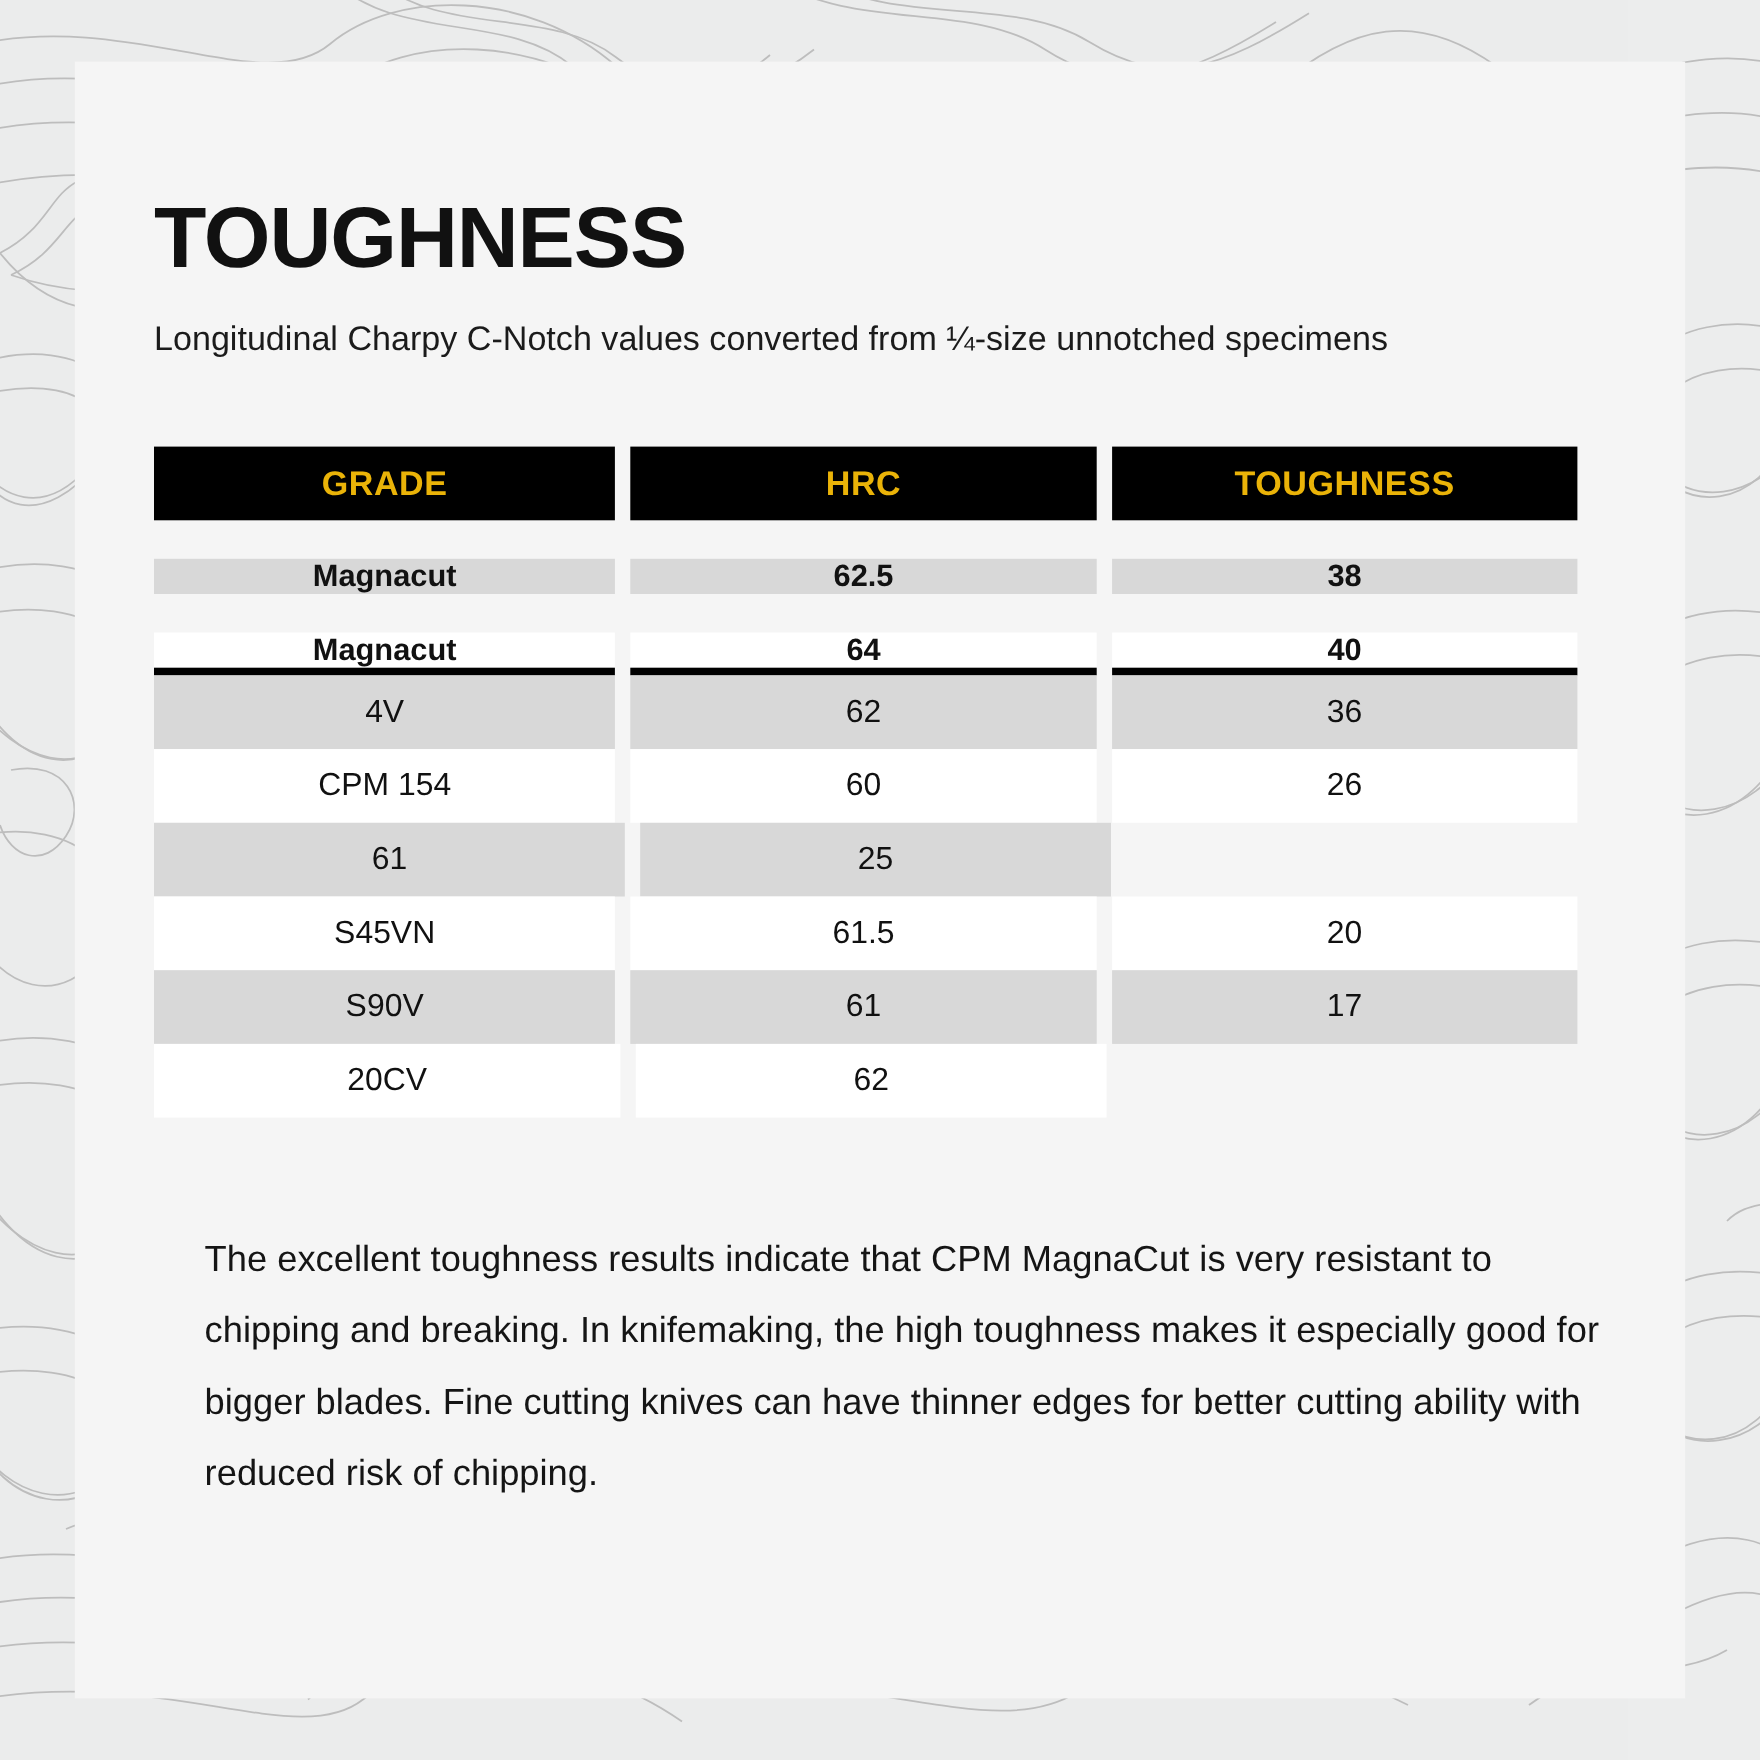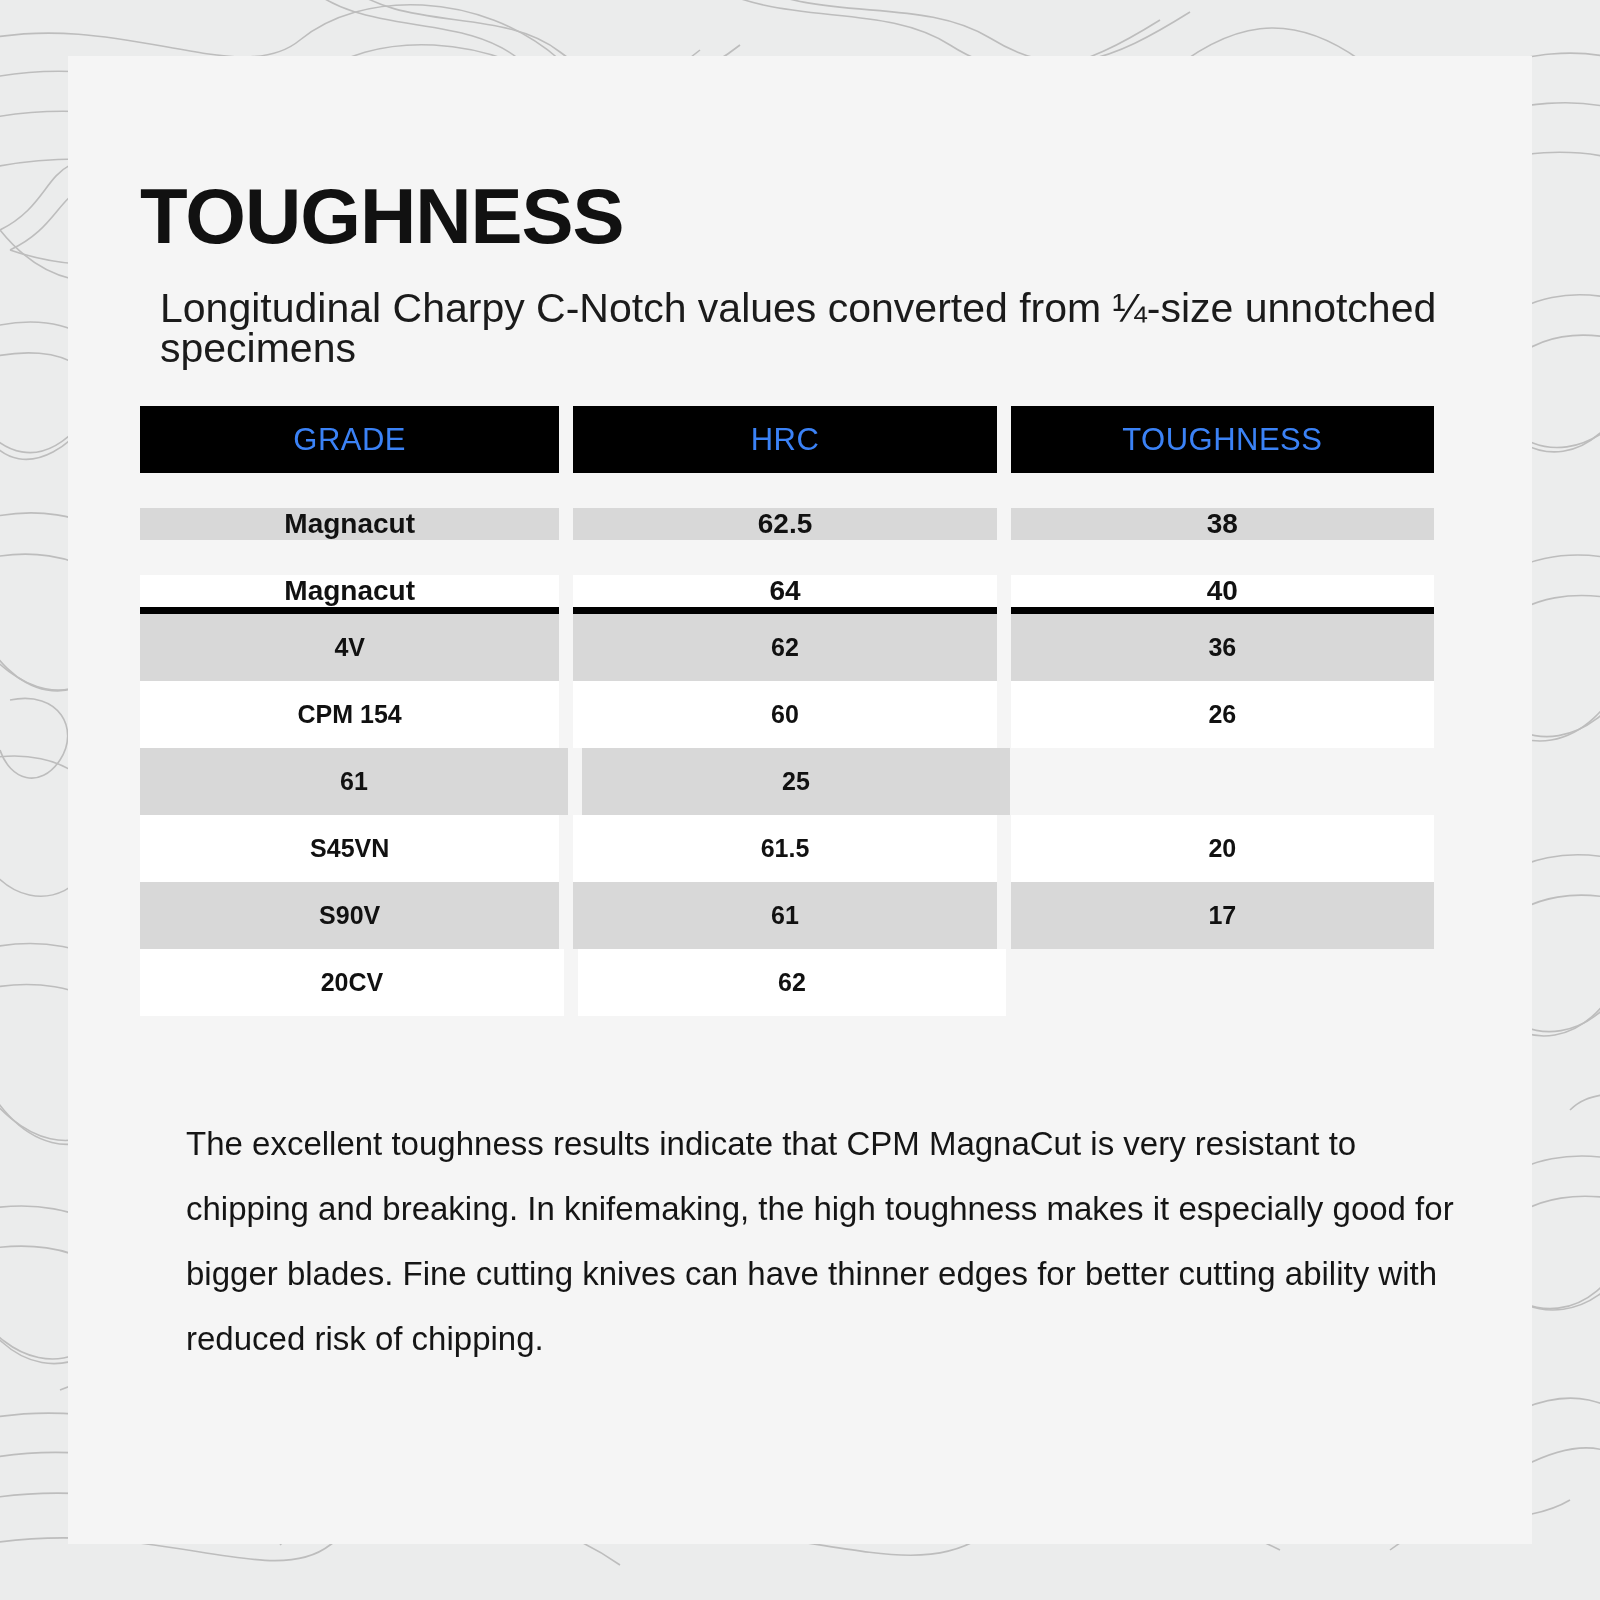--- a/index.html
+++ b/index.html
@@ -54,57 +54,55 @@
     letter-spacing: -1px;
     color: #111111;
     font-family: "Liberation Sans", sans-serif;
   }
 
   .subtitle {
     position: absolute;
     left: 72px;
     top: 232px;
     width: 1330px;
-    font-size: 41px;
+    font-size: 31px;
     line-height: 40px;
     color: #1b1b1b;
     font-weight: 400;
-    margin-left: 20px;
   }
 
   
   .table {
     position: absolute;
     left: 72px;
     top: 350px;
     width: 1294px;
   }
   .row {
     display: flex;
     width: 100%;
     gap: 14px;
     height: 67px;
   }
   .cell {
     display: flex;
     align-items: center;
     justify-content: center;
-    font-size: 25px;
+    font-size: 29px;
     color: #111111;
     box-sizing: border-box;
-    font-weight: bold;
   }
   .c-grade { width: 424px; }
   .c-hrc   { width: 428px; }
   .c-tough { width: 428px; }
 
   .row.head .cell {
     background: #000000;
-    color: #3b82f6;
-    font-weight: normal;
+    color: #eab308;
+    font-weight: bold;
     font-size: 31px;
     letter-spacing: 0.5px;
     height: 67px;
   }
   .row.grey .cell { background: #d8d8d8; }
   .row.white .cell { background: #ffffff; }
   .row.bold .cell { font-weight: bold; font-size: 28px; margin-top: 35px; }
 
   .divider {
     display: flex;

